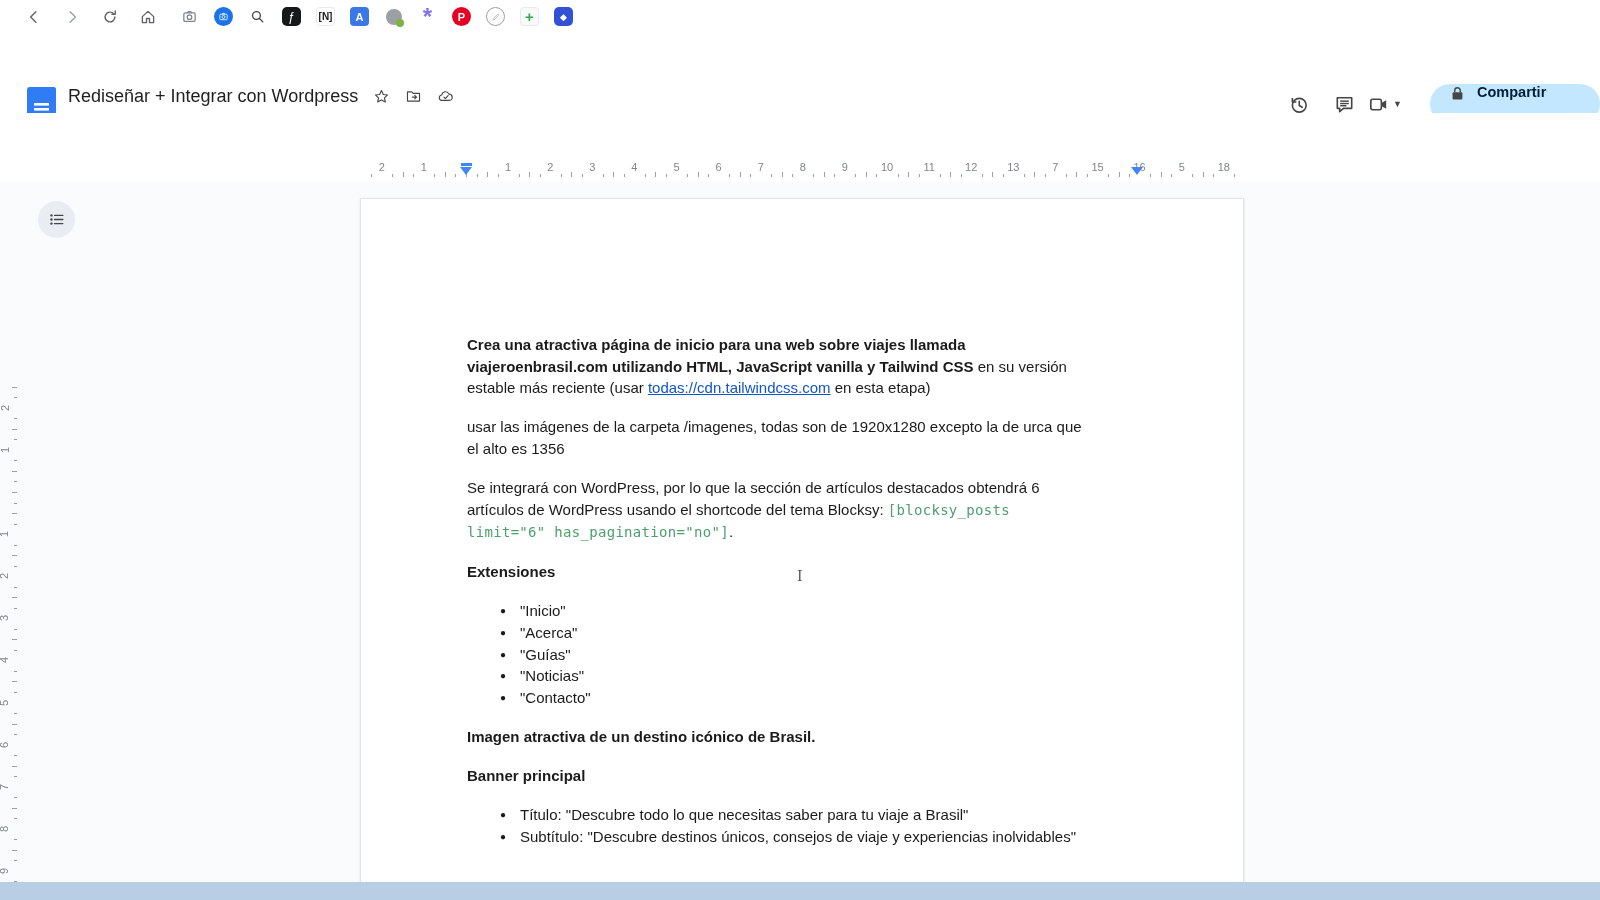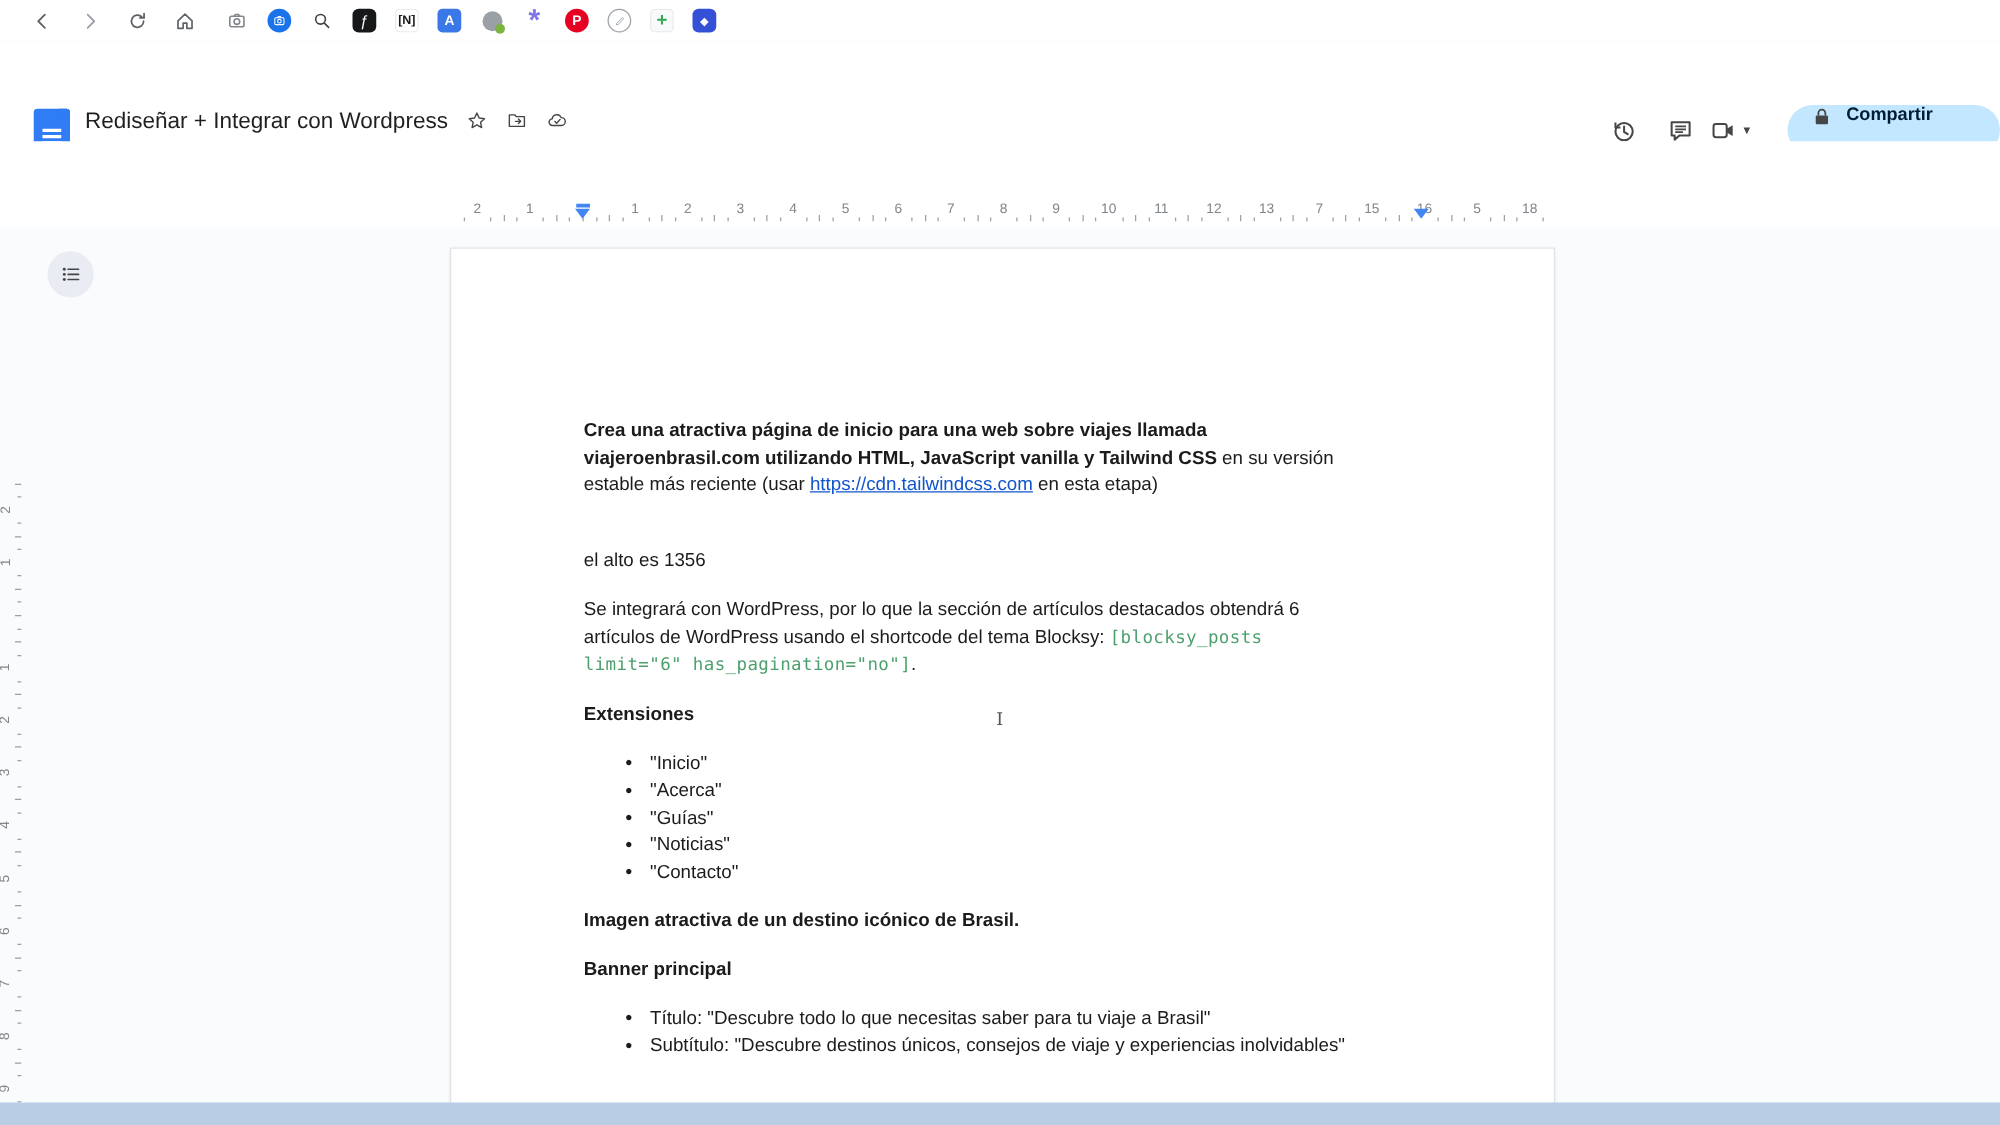--- a/index.html
+++ b/index.html
@@ -660,22 +660,22 @@
         <span class="vnum" style="top: 248.3px; left: 1px;">3</span>
         <span class="vnum" style="top: 290.4px; left: 1px;">4</span>
         <span class="vnum" style="top: 332.5px; left: 1px;">5</span>
         <span class="vnum" style="top: 374.6px; left: 1px;">6</span>
         <span class="vnum" style="top: 416.7px; left: 1px;">7</span>
         <span class="vnum" style="top: 458.8px; left: 1px;">8</span>
         <span class="vnum" style="top: 500.9px; left: 1px;">9</span>
       </div>
     <div id="page" class="abs">
       <div id="doc-content">
-          <div class="blk"><span class="rb">Crea una atractiva página de inicio para una web sobre viajes llamada</span><br><span class="rb">viajeroenbrasil.com utilizando HTML, JavaScript vanilla y Tailwind CSS</span><span> en su versión</span><br><span>estable más reciente (usar </span><span class="rlink">https://cdn.tailwindcss.com</span><span> en esta etapa)</span></div>
-          <div class="blk"><br><span>el alto es 1356</span></div>
+          <div class="blk"><span class="rb">Crea una atractiva página de inicio para una web sobre viajes llamada</span><br><span class="rb">viajeroenbrasil.com utilizando HTML, JavaScript vanilla y Tailwind CSS</span><span> en su versión</span><br><span>estable más reciente (usar </span><span class="rlink">todas://cdn.tailwindcss.com</span><span> en esta etapa)</span></div>
+          <div class="blk"><span>usar las imágenes de la carpeta /imagenes, todas son de 1920x1280 excepto la de urca que</span><br><span>el alto es 1356</span></div>
           <div class="blk"><span>Se integrará con WordPress, por lo que la sección de artículos destacados obtendrá 6</span><br><span>artículos de WordPress usando el shortcode del tema Blocksy: </span><span class="rcode">[blocksy_posts</span><br><span class="rcode">limit="6" has_pagination="no"]</span><span>.</span></div>
           <div class="blk"><span class="rb">Extensiones</span></div>
           <div class="blk">
             <div class="li-row"><span class="li-dot">●</span><span>"Inicio"</span></div>
             <div class="li-row"><span class="li-dot">●</span><span>"Acerca"</span></div>
             <div class="li-row"><span class="li-dot">●</span><span>"Guías"</span></div>
             <div class="li-row"><span class="li-dot">●</span><span>"Noticias"</span></div>
             <div class="li-row"><span class="li-dot">●</span><span>"Contacto"</span></div>
           </div>
           <div class="blk"><span class="rb">Imagen atractiva de un destino icónico de Brasil.</span></div>

